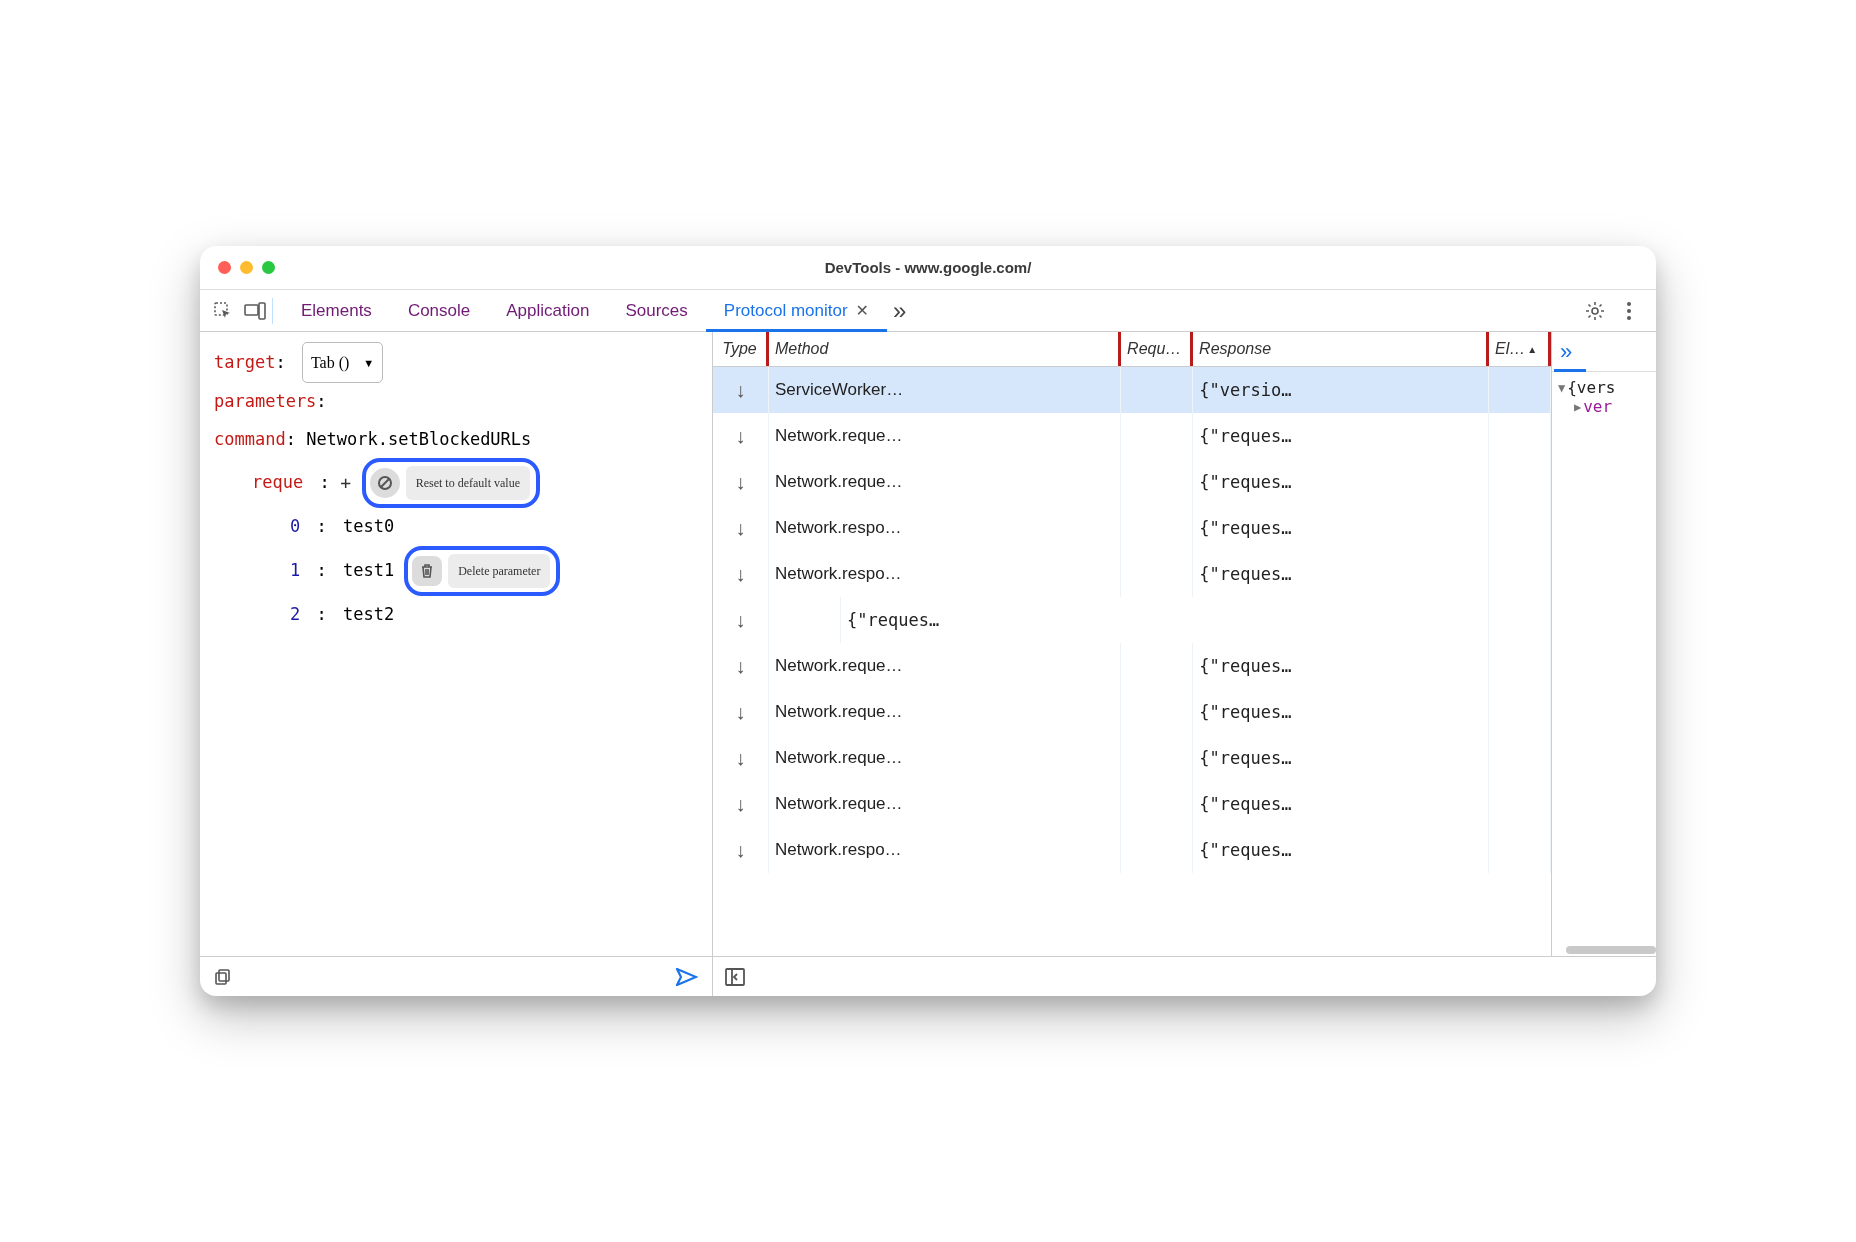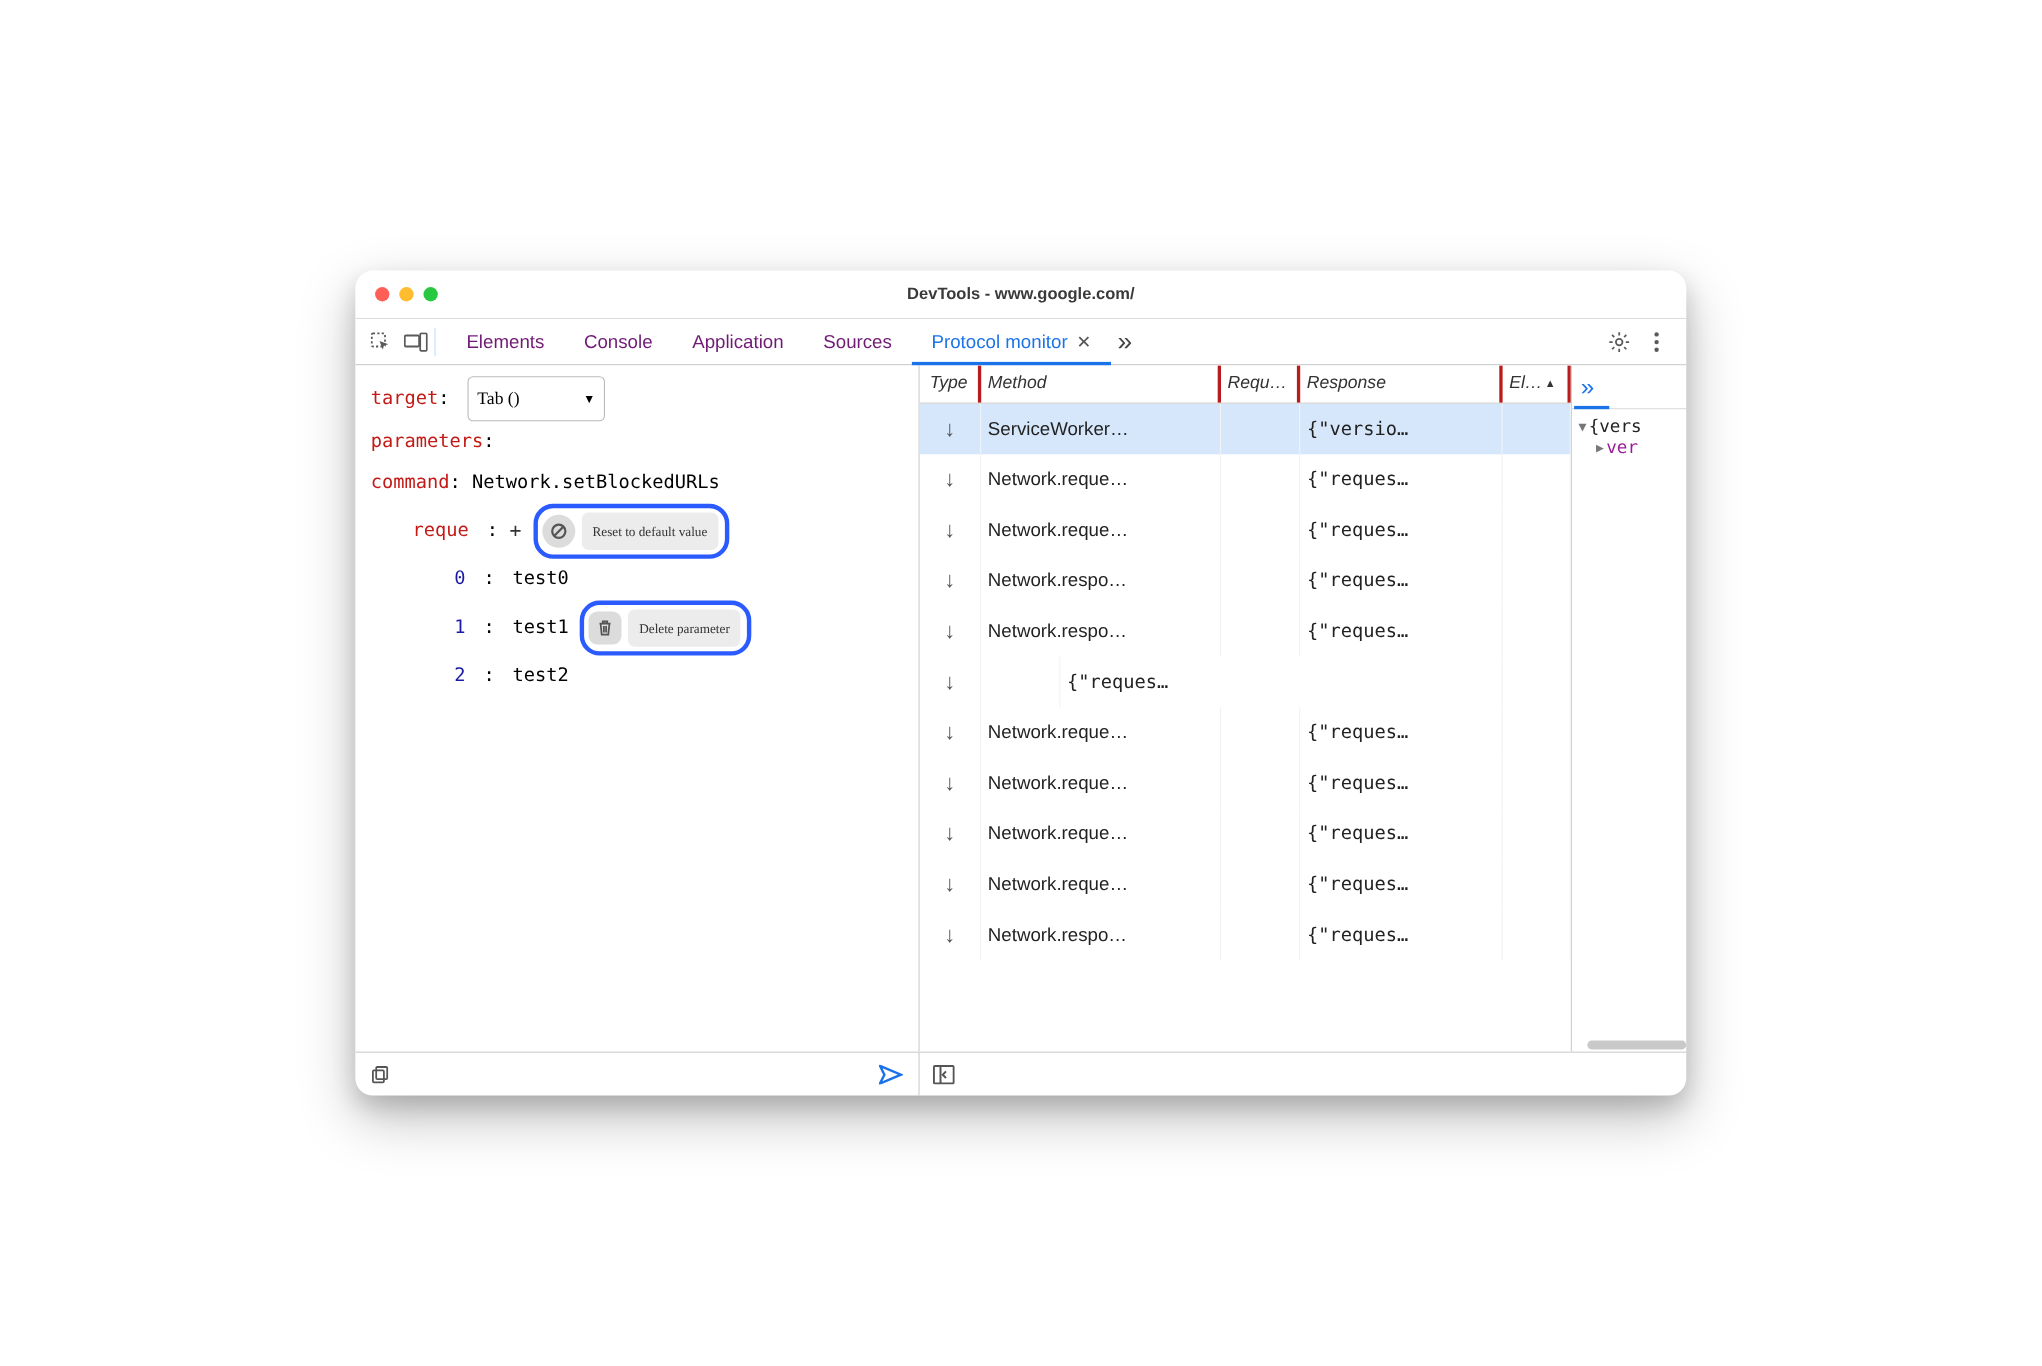--- a/index.html
+++ b/index.html
@@ -1,17 +1,17 @@
 <!DOCTYPE html>
 <html><head>
 <meta charset="utf-8">
 <style>
   * { box-sizing: border-box; margin: 0; padding: 0; }
   body { background: #fff; width: 1856px; height: 1242px; display: flex; align-items: center; justify-content: center; font-family: -apple-system, Helvetica, Arial, sans-serif; }
-  .frame { width: 1210px; height: 750px; border-radius: 16px; background: #fff; box-shadow: 0 20px 50px rgba(0,0,0,.25), 0 10px 20px rgba(0,0,0,.15); overflow: hidden; display: flex; flex-direction: column; }
+  .frame { width: 1456px; height: 750px; border-radius: 16px; background: #fff; box-shadow: 0 20px 50px rgba(0,0,0,.25), 0 10px 20px rgba(0,0,0,.15); overflow: hidden; display: flex; flex-direction: column; }
   .titlebar { height: 44px; display: flex; align-items: center; position: relative; border-bottom: 1px solid #ddd; }
   .traffic { display: flex; gap: 9px; margin-left: 18px; }
   .tl { width: 13px; height: 13px; border-radius: 50%; }
   .tl.r { background: #ff5f57; } .tl.y { background: #febc2e; } .tl.g { background: #28c840; }
   .titlebar-title { position: absolute; left: 0; right: 0; text-align: center; font-size: 15px; font-weight: 600; color: #3a3a3a; }
 
   .toolbar { height: 42px; display: flex; align-items: center; border-bottom: 1px solid #ccc; padding: 0 6px; }
   .tb-left { display: flex; align-items: center; gap: 6px; padding: 0 4px; border-right: 1px solid #bfe0ff; margin-right: 10px; }
   .tb-icon { width: 26px; height: 26px; display: flex; align-items: center; justify-content: center; color: #5a5a5a; }
   .tabs { display: flex; align-items: center; gap: 0; height: 100%; flex: 1; }
@@ -20,21 +20,21 @@
   .tab.active::after { content: ""; position: absolute; left: 0; right: 0; bottom: -1px; height: 3px; background: #1a73e8; }
   .tab .close { margin-left: 8px; color: #555; font-size: 16px; }
   .chev { font-size: 24px; color: #444; padding: 0 6px; cursor: pointer; }
   .tb-right { display: flex; align-items: center; gap: 8px; padding: 0 8px; }
 
   .main { flex: 1; display: flex; overflow: hidden; justify-content: center; }
   .left { width: 513px; border-right: 1px solid #ccc; display: flex; flex-direction: column; }
   .left-body { flex: 1; padding: 10px 14px; font-family: Menlo, monospace; font-size: 17px; line-height: 2.2; }
   .kw { color: #c41a16; }
   .lit { color: #1a1aa6; }
-  .select { display: inline-flex; align-items: center; border: 1px solid #bbb; border-radius: 5px; padding: 2px 8px; background: #fff; font-family: -apple-system; font-size: 16px; margin-left: 6px; cursor: pointer; gap: 44px; }
+  .select { display: inline-flex; align-items: center; border: 1px solid #bbb; border-radius: 5px; padding: 2px 8px; background: #fff; font-family: -apple-system; font-size: 16px; margin-left: 6px; cursor: pointer; }
   .select .caret { margin-left: 14px; font-size: 11px; }
   .param-row { display: flex; align-items: center; gap: 6px; }
   .indent1 { padding-left: 38px; } .indent2 { padding-left: 76px; }
   .plus { width: 20px; text-align: center; color: #333; cursor: pointer; font-size: 18px; font-weight: 300; }
 
   .callout { display: inline-flex; align-items: center; border: 4px solid #2b5bff; border-radius: 18px; padding: 4px 6px 4px 4px; background: #fff; gap: 6px; }
   .callout .circle { width: 30px; height: 30px; border-radius: 50%; background: #dcdcdc; display: flex; align-items: center; justify-content: center; color: #555; }
   .callout .label { background: #ececec; border-radius: 6px; padding: 4px 10px; font-family: -apple-system; font-size: 12px; color: #333; }
 
   .left-footer { height: 40px; border-top: 1px solid #ccc; display: flex; align-items: center; justify-content: space-between; padding: 0 14px; }

